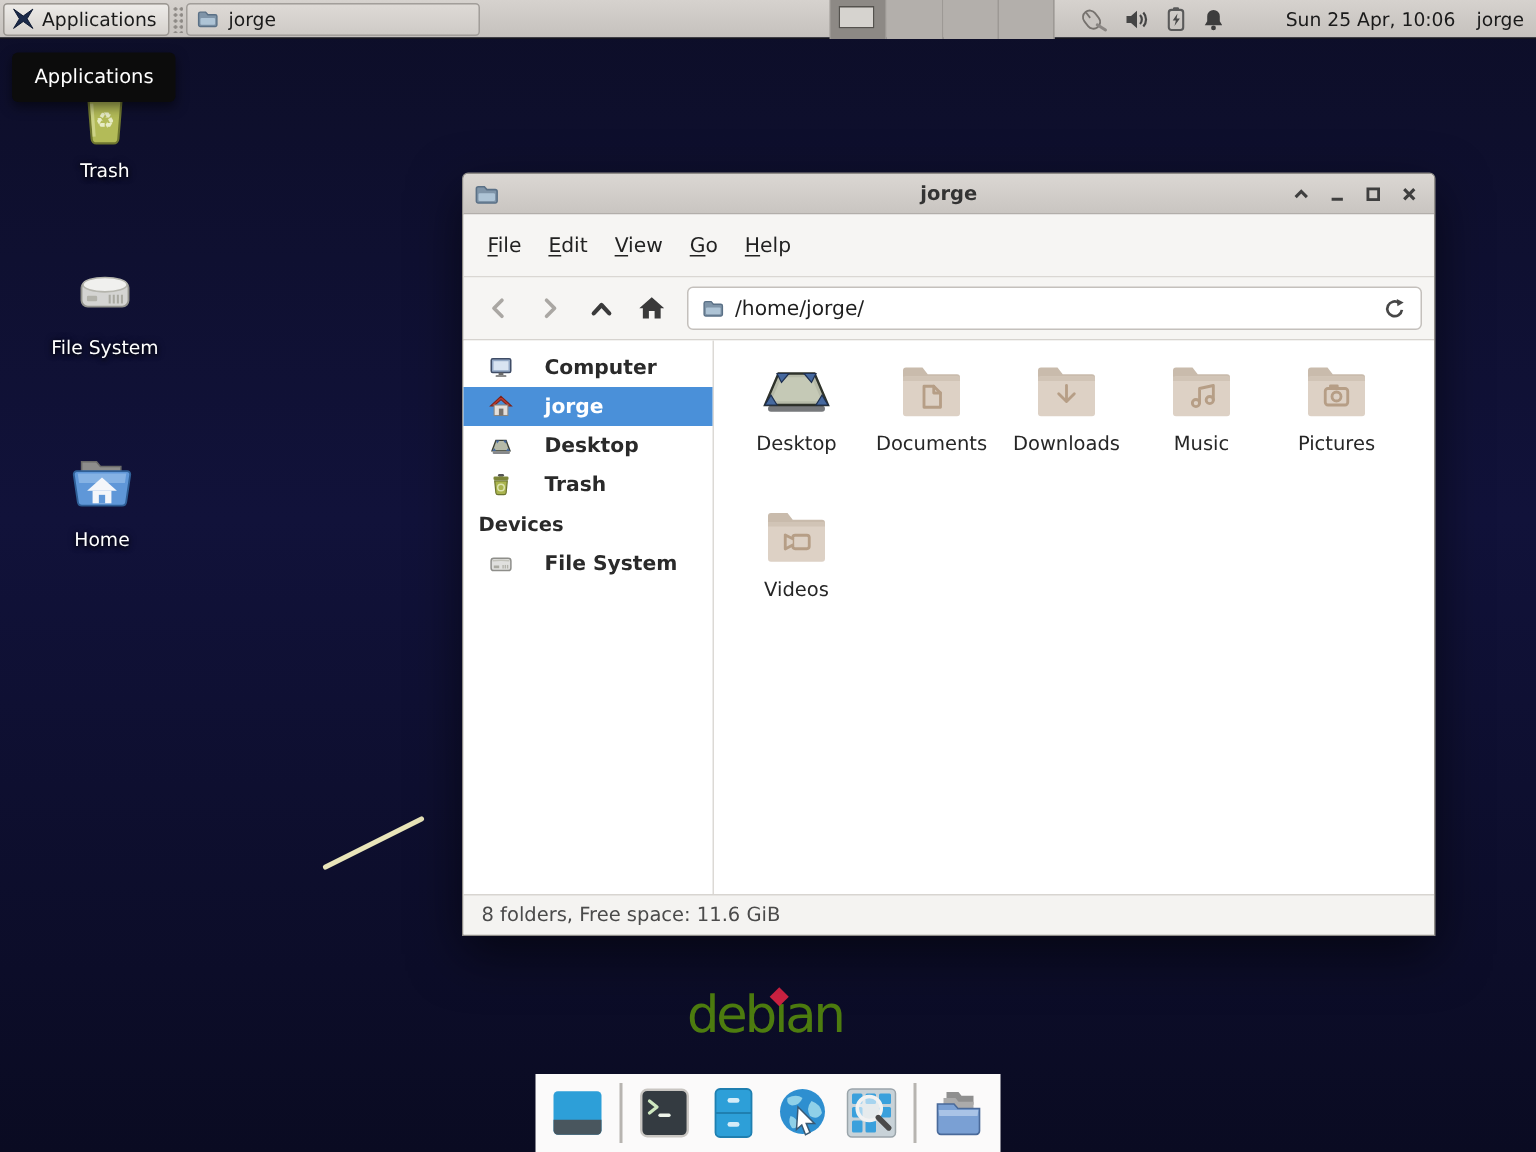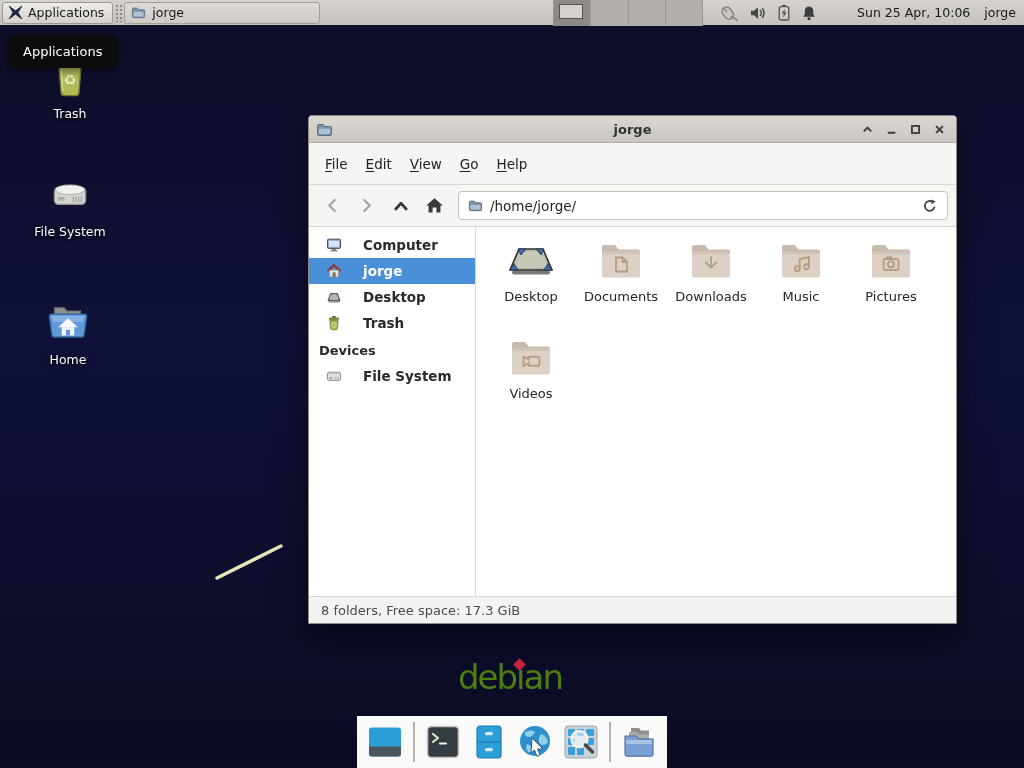--- a/index.html
+++ b/index.html
@@ -463,21 +463,21 @@
             </g>
           </svg>
         </span>
         <div class="f-label">Videos</div>
       </div>
 
     </div>
   </div>
 
   <div class="statusbar">
-    <span>8 folders, Free space: 17.3 GiB</span>
+    <span>8 folders, Free space: 11.6 GiB</span>
   </div>
 </div>
 
 <div class="dock">
   <span class="dock-item">
     <svg width="36" height="36" viewBox="0 0 36 36">
         <rect x="2" y="3.5" width="32" height="29" rx="3" fill="#2d9fd8"></rect>
         <path d="M2 22.5 h32 v7 a3 3 0 0 1 -3 3 H5 a3 3 0 0 1 -3 -3 z" fill="#49565e"></path>
       </svg>
   </span>

